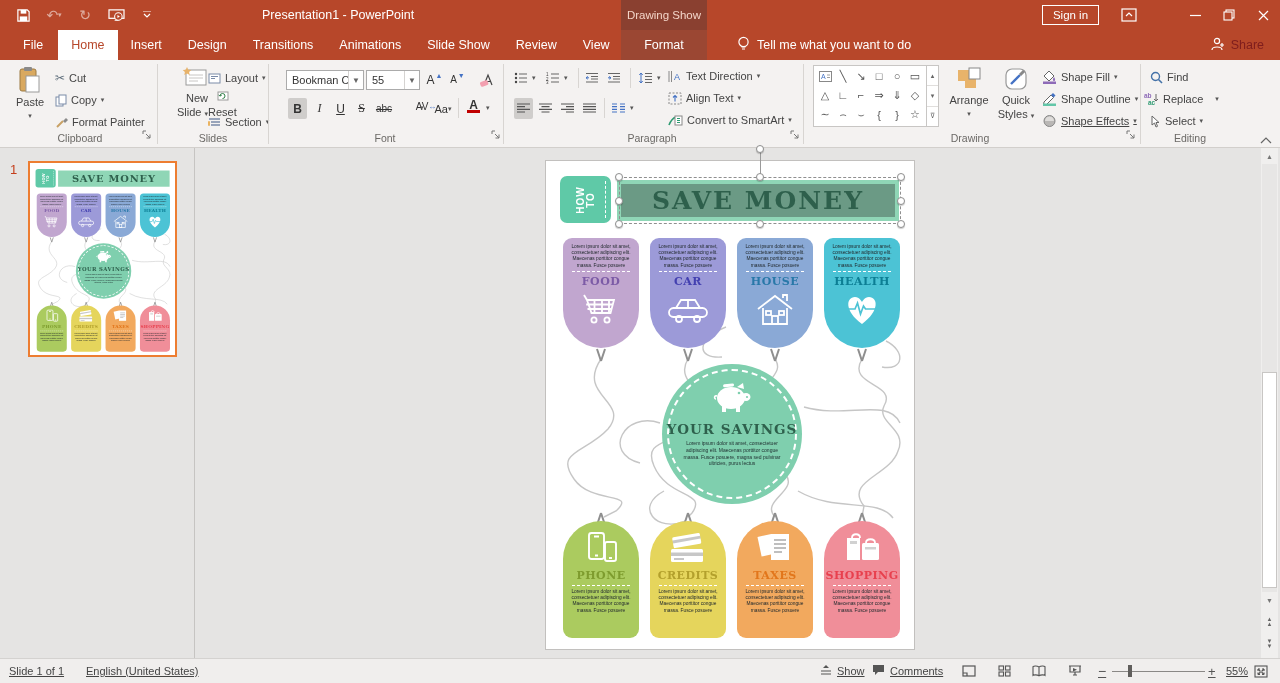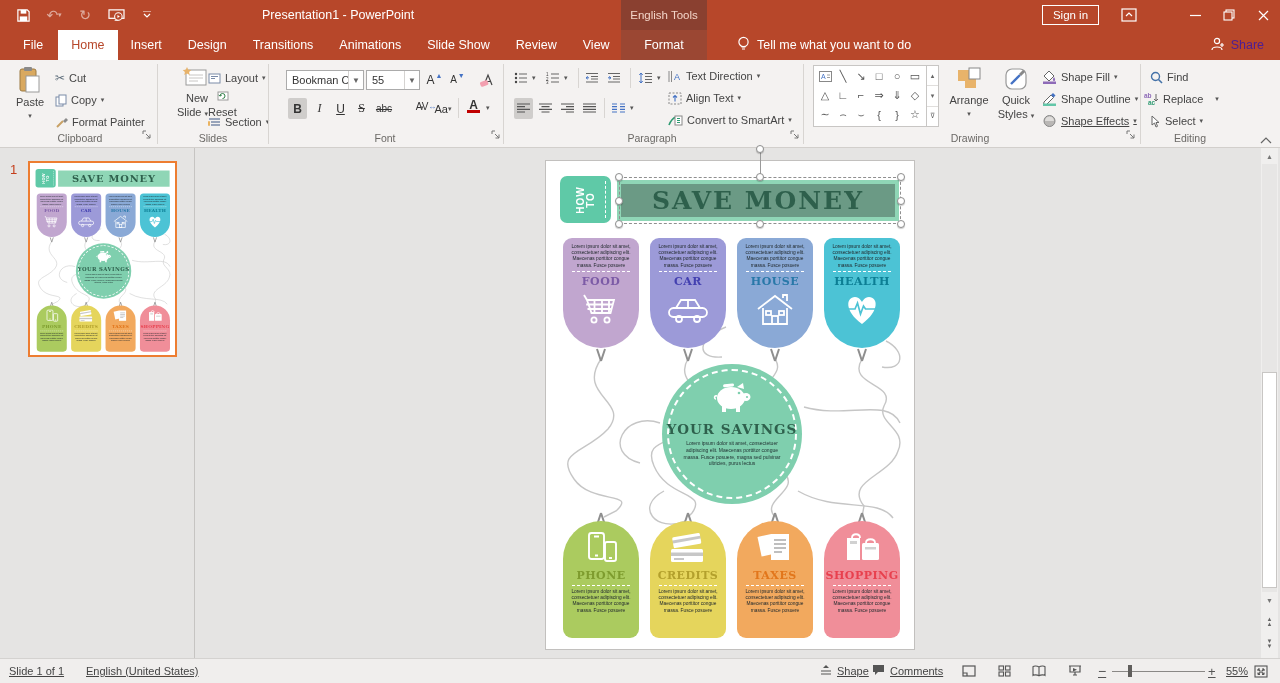--- a/index.html
+++ b/index.html
@@ -19,21 +19,21 @@
   .wincontrols .wbtn { width:34px; height:30px; display:flex; align-items:center; justify-content:center; }
   .ribbon-opts { position:absolute; left:1118px; top:5px; width:22px; height:20px; display:flex; align-items:center; justify-content:center; }
 
   
   .tabrow { position:absolute; left:0; top:30px; width:1280px; height:30px; background:#B7472A; }
   .tabs { position:absolute; left:8px; top:0; height:30px; display:flex; }
   .tab { height:30px; display:flex; align-items:center; padding:0 13px; color:#fff; font-size:12.5px; cursor:pointer; }
   .tab.active { background:#fff; color:#B7472A; }
   .tab-format { position:absolute; left:621px; top:0; width:86px; height:30px; background:#9B4733; color:#fff; font-size:12.5px; display:flex; align-items:center; justify-content:center; cursor:pointer; }
   .tellme { position:absolute; left:737px; top:0; height:30px; display:flex; align-items:center; gap:7px; color:#fff; font-size:12.5px; }
-  .share { position:absolute; right:16px; top:30px; height:30px; display:flex; align-items:center; gap:6px; color:#4c1d95; font-size:12.5px; }
+  .share { position:absolute; right:16px; top:30px; height:30px; display:flex; align-items:center; gap:6px; color:#7f1d1d; font-size:12.5px; }
 
   
   .ribbon { position:absolute; left:0; top:60px; width:1280px; height:88px; background:#F4F2F1; border-bottom:1px solid #D2CFCC; font-size:11px; color:#444; }
   .gdiv { position:absolute; top:4px; height:80px; width:1px; background:#D8D5D2; }
   .glabel { position:absolute; top:72px; font-size:10.5px; color:#6B6966; text-align:center; }
   .launcher { position:absolute; top:70px; width:12px; height:12px; cursor:pointer; }
   .bigbtn { position:absolute; display:flex; flex-direction:column; align-items:center; gap:2px; cursor:pointer; text-align:center; line-height:12px; }
   .smallbtn { position:absolute; display:flex; align-items:center; gap:4px; cursor:pointer; white-space:nowrap; height:20px; }
   .dd { font-size:7px; color:#555; }
   .chip { display:inline-flex; align-items:center; justify-content:center; }
@@ -123,21 +123,21 @@
           <path d="M10,7.4 l2.6,1.6 -2.6,1.6 z" fill="#fff"></path>
         </svg>
       </span>
     <span class="qbtn">
         <svg width="10" height="8" viewBox="0 0 10 8">
           <path d="M1,0 h8 M2,3 l3,3 3,-3" fill="none" stroke="#fff" stroke-width="1.2"></path>
         </svg>
       </span>
   </div>
   <div class="win-title">Presentation1  -  PowerPoint</div>
-  <div class="ctx-header">English Tools</div>
+  <div class="ctx-header">Drawing Show</div>
   <div class="signin">Sign in</div>
   <div class="ribbon-opts">
       <svg width="16" height="14" viewBox="0 0 16 14">
         <rect x="1" y="1" width="14" height="12" fill="none" stroke="#fff" stroke-width="1.2"></rect>
         <path d="M5,8 l3,-3 3,3" fill="none" stroke="#fff" stroke-width="1.2"></path>
       </svg>
     </div>
   <div class="wincontrols">
     <span class="wbtn">
         <svg width="11" height="11" viewBox="0 0 11 11">
@@ -960,21 +960,21 @@
 </div>
 
 <div class="statusbar">
   <div class="sb-item" style="left:9px;">Slide 1 of 1</div>
   <div class="sb-item" style="left:86px;">English (United States)</div>
   <div class="sb-item" style="left:820px;">
     <span><svg width="12" height="11" viewBox="0 0 12 11">
           <path d="M6,0 l3,3 h-6 z" fill="#555"></path>
           <path d="M1,6 h10 M1,9 h10" stroke="#555" stroke-width="1.2"></path>
         </svg></span>
-    <span>Shape</span>
+    <span>Show</span>
   </div>
   <div class="sb-item" style="left:872px;">
     <span><svg width="13" height="12" viewBox="0 0 13 12">
           <path d="M1,1 h11 v7 h-6 l-3,3 v-3 h-2 z" fill="#555"></path>
         </svg></span>
     <span>Comments</span>
   </div>
   <div class="sb-item" style="left:962px;">
       <svg width="14" height="12" viewBox="0 0 14 12">
         <rect x="1" y="1" width="12" height="10" fill="none" stroke="#555" stroke-width="1.2"></rect>

